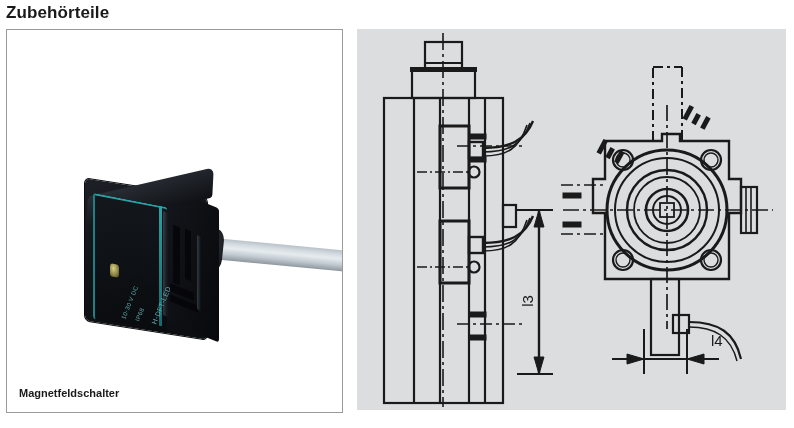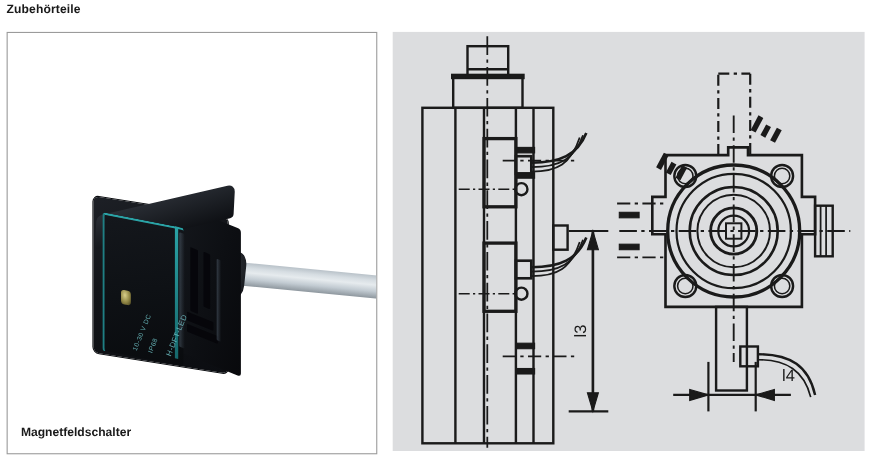--- a/index.html
+++ b/index.html
@@ -13,21 +13,21 @@
     position: relative;
     font-family: "Liberation Sans", sans-serif;
     overflow: hidden;
   }
 
   
   #page-title {
     position: absolute;
     left: 6px;
     top: 3px;
-    font-size: 11px;
+    font-size: 17px;
     font-weight: bold;
     color: #1a1a1a;
     letter-spacing: 0.1px;
     white-space: nowrap;
   }
 
   
   #photo-panel {
     position: absolute;
     left: 6px;

